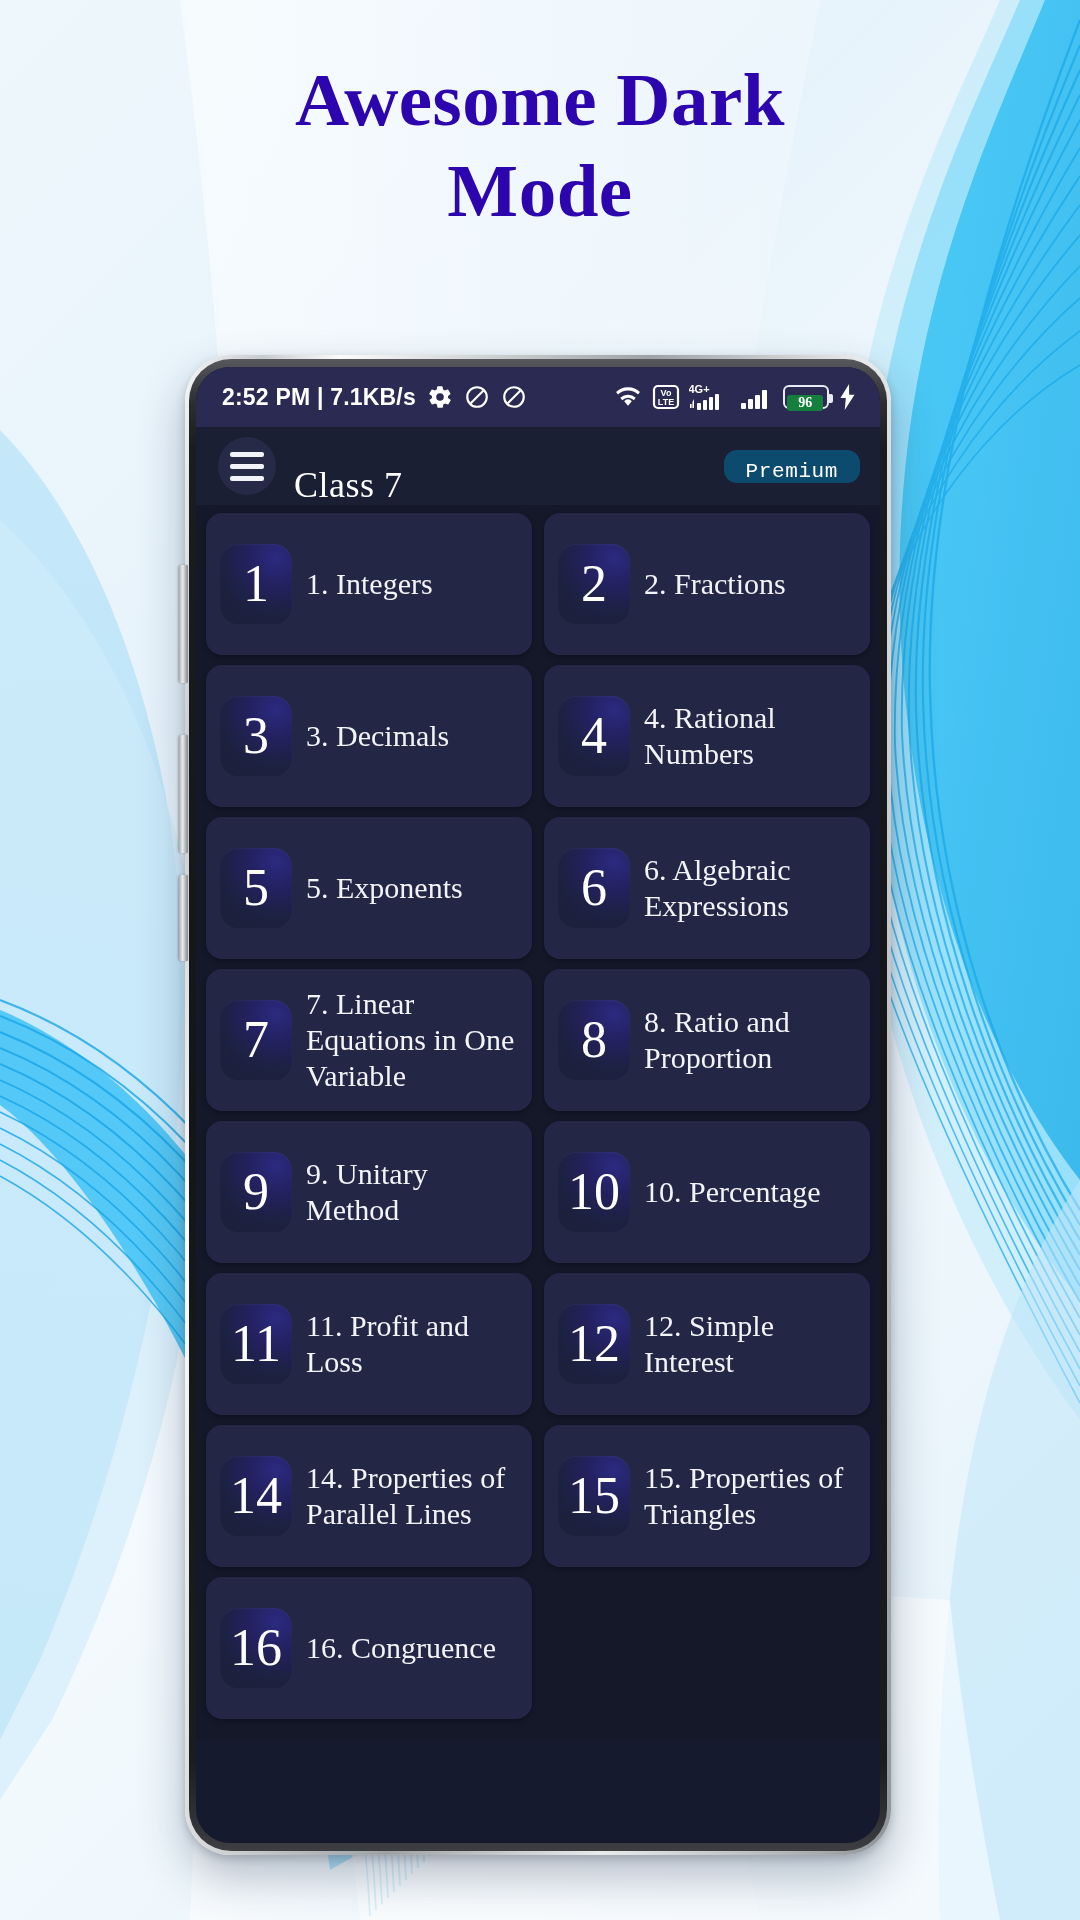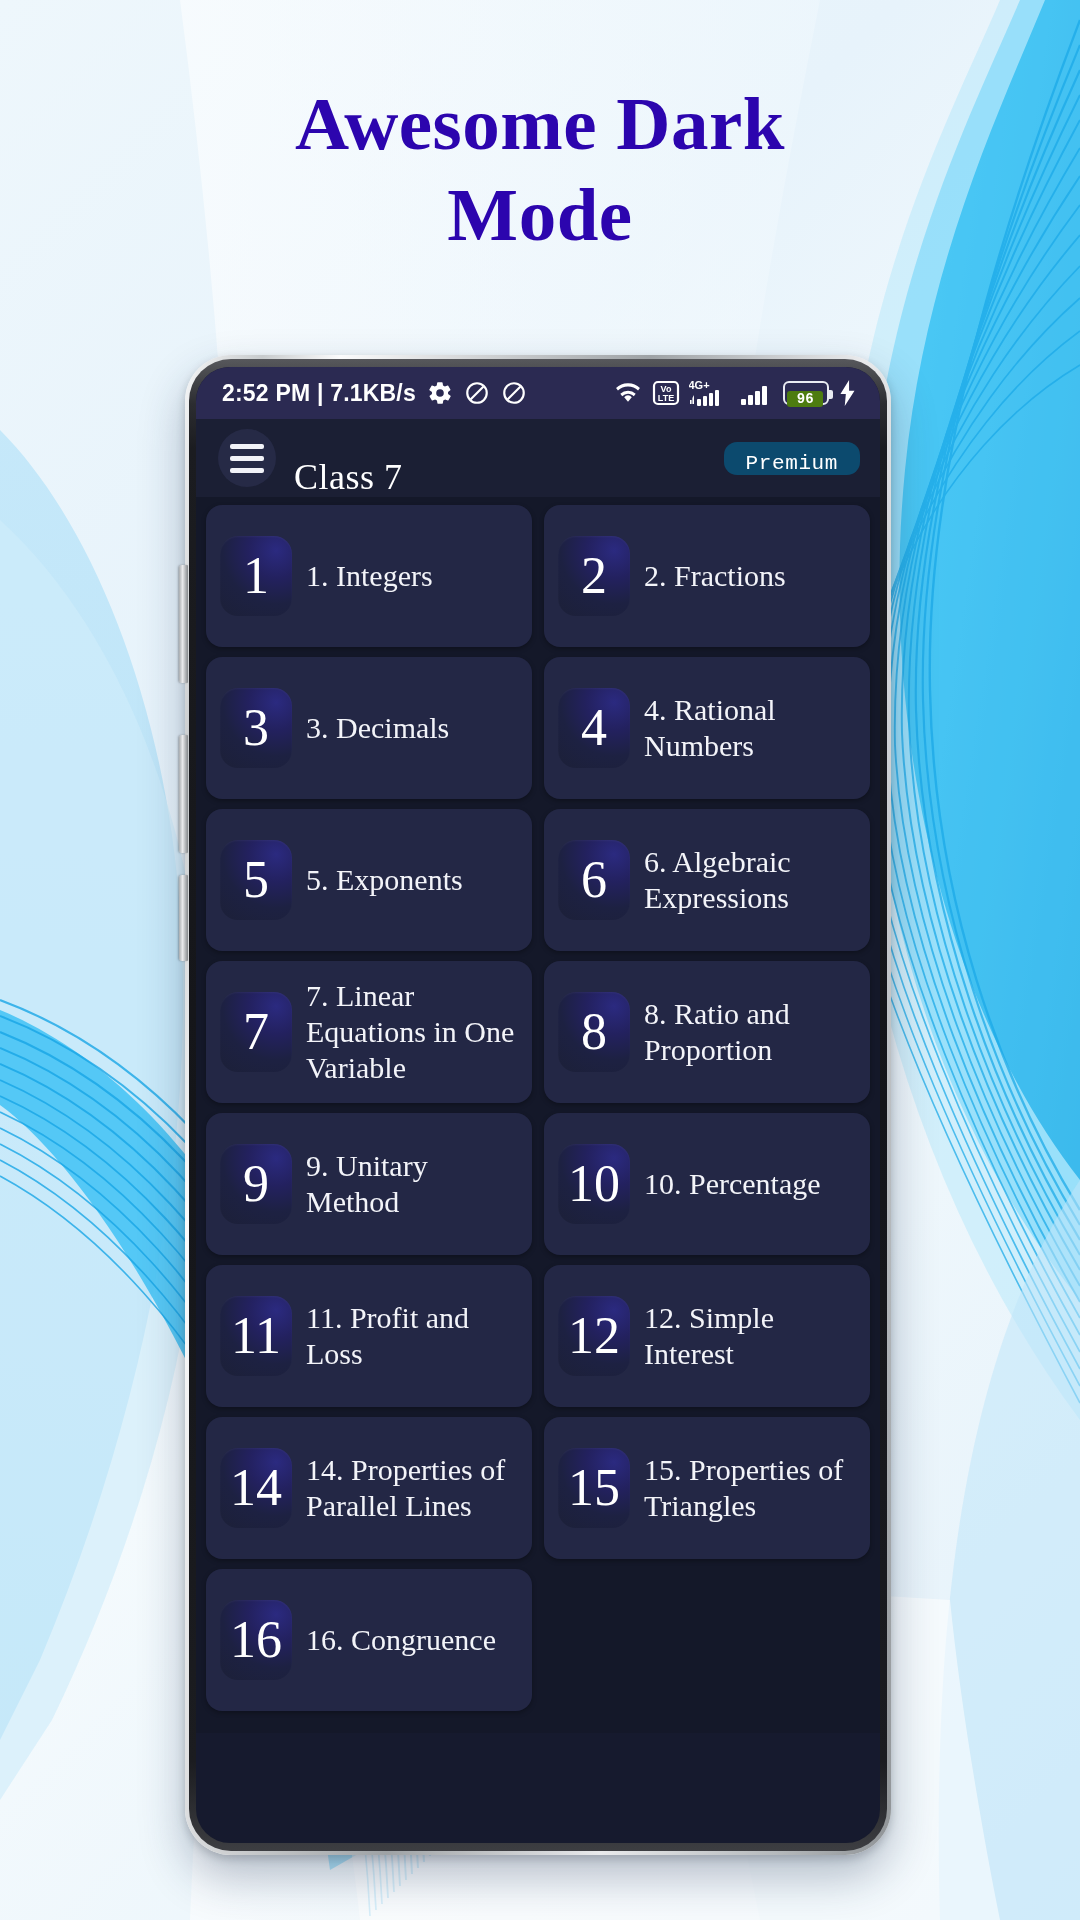--- a/index.html
+++ b/index.html
@@ -17,21 +17,21 @@
     background:linear-gradient(135deg,#eef7fc 0%,#e7f3fb 30%,#f4fafd 55%,#e3f1fa 100%);
   }
   .bg-svg{ position:absolute; inset:0; width:1080px; height:1920px; }
 
   
   .headline{
     position:absolute; top:62px; left:0; width:1080px;
     text-align:center; z-index:5;
     color:#2c05ae;
     font-family:"Liberation Serif", serif;
-    font-size:75px; line-height:1.0; letter-spacing:0.5px;margin-top:24px;
+    font-size:75px; line-height:1.0; letter-spacing:0.5px;
   }
   .headline .l2{ display:block; margin-top:16px; }
 
   
   .phone{
     position:absolute; left:185px; top:355px;
     width:706px; height:1500px;
     z-index:10;
   }
   
@@ -60,44 +60,44 @@
     background:linear-gradient(90deg,#a8acaf,#e9eaec 40%,#84888b);
     box-shadow:-1px 0 2px rgba(0,0,0,0.25);
     z-index:2;
   }
   .btn-vol.v1{ top:210px; height:118px; }
   .btn-vol.v2{ top:380px; height:118px; }
   .btn-vol.v3{ top:520px; height:86px; }
 
   
   .statusbar{
-    height:52px; background:#2b2a52;
+    height:60px; background:#2b2a52;
     display:flex; align-items:center; justify-content:space-between;
     padding:0 22px 0 26px;
     font-family:"Liberation Sans", sans-serif;
   }
   .sb-left{ display:flex; align-items:center; gap:11px; }
   .sb-clock{ color:#ffffff; font-size:23px; font-weight:bold; letter-spacing:0.2px; }
   .sb-right{ display:flex; align-items:center; gap:9px; }
   .sb-ico{ display:flex; align-items:center; }
 
   .batt{
     display:flex; align-items:center;
     width:46px; height:24px; border:2.5px solid #e9ebf2; border-radius:6px;
     padding:2px; position:relative;
   }
   .batt::after{
     content:""; position:absolute; right:-6px; top:7px;
     width:4px; height:9px; background:#e9ebf2; border-radius:0 2px 2px 0;
   }
   .batt-fill{
-    background:#4d7c0f; border-radius:3px; height:100%; width:96%;
+    background:#15803d; border-radius:3px; height:100%; width:96%;
     display:flex; align-items:center; justify-content:center;
     color:#fff; font-size:14px; font-weight:bold;
-    font-family:Liberation Mono, monospace;
+    font-family:Liberation Serif, serif;
     margin-top:11px;
   }
 
   
   .appbar{
     height:78px; background:#1b1f34;
     display:flex; align-items:center; padding:0 20px 0 22px; gap:18px;
   }
   .hamburger{
     width:58px; height:58px; border-radius:50%;

